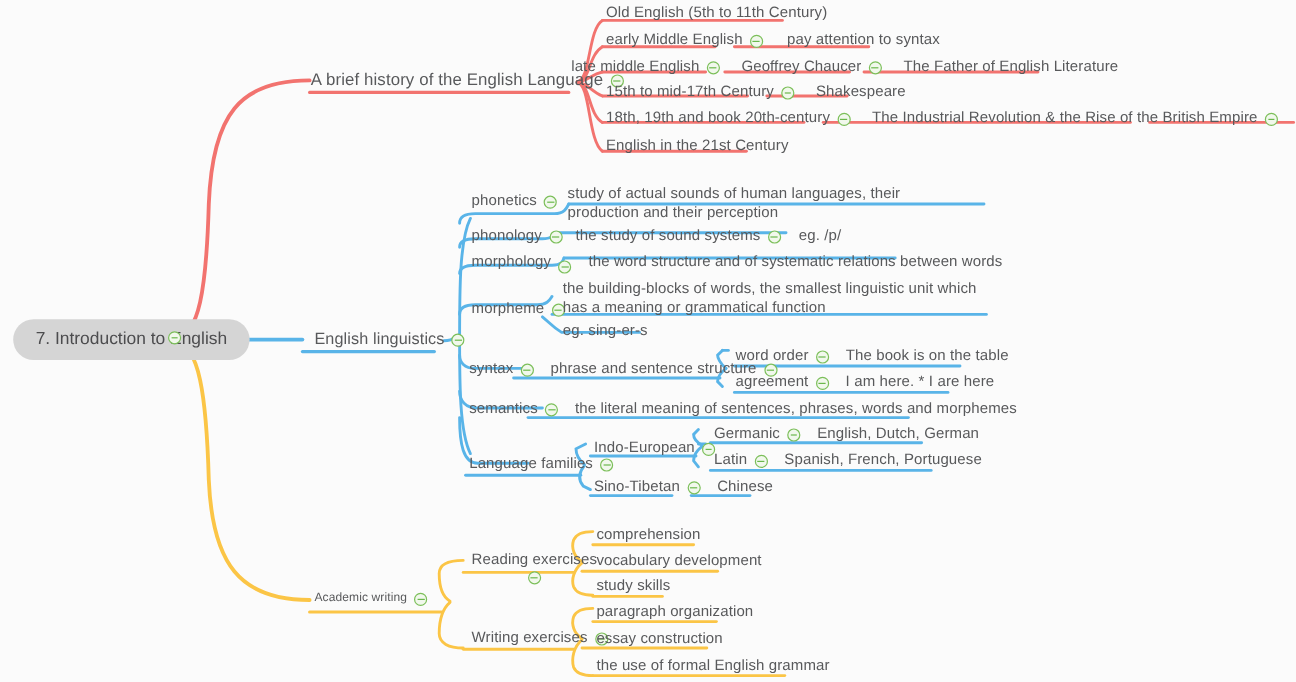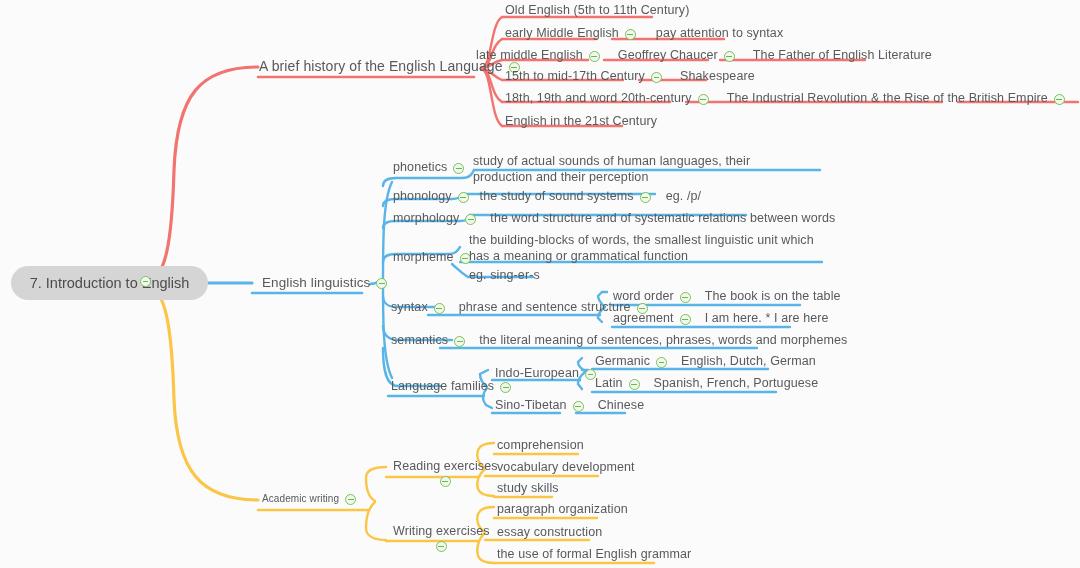--- a/index.html
+++ b/index.html
@@ -203,21 +203,21 @@
   </div>
 
   <div class="node" style="left:504px; top:69px;">
     <span class="txt">15th to mid-17th Century</span>
     <span class="tog"></span>
     <span class="gap" style="width:12px;"></span>
     <span class="txt">Shakespeare</span>
   </div>
 
   <div class="node" style="left:504px; top:91px;">
-    <span class="txt">18th, 19th and word 20th-century</span>
+    <span class="txt">18th, 19th and book 20th-century</span>
     <span class="tog"></span>
     <span class="gap" style="width:12px;"></span>
     <span class="txt">The Industrial Revolution &amp; the Rise of the British Empire</span>
     <span class="tog"></span>
     <span class="gap" style="width:12px;"></span>
 
   </div>
 
   <div class="node" style="left:504px; top:114px;">
     <span class="txt">English in the 21st Century</span>
@@ -239,21 +239,21 @@
   <div class="node" style="left:392px; top:189px;">
     <span class="txt">phonology</span>
     <span class="tog"></span>
     <span class="gap" style="width:5px;"></span>
     <span class="txt">the study of sound systems</span>
     <span class="tog"></span>
     <span class="gap" style="width:9px;"></span>
     <span class="txt">eg. /p/</span>
   </div>
 
-  <div class="node" style="left:392px; top:211px;">
+  <div class="node" style="left:392px; top:211px;align-items:flex-end;">
     <span class="txt">morphology</span>
     <span class="tog"></span>
     <span class="gap" style="width:8px;"></span>
     <span class="txt">the word structure and of systematic relations between words</span>
   </div>
 
   <div class="node" style="left:392px; top:250px;">
     <span class="txt">morpheme</span>
     <span class="tog"></span>
   </div>
@@ -331,21 +331,21 @@
   <div class="node" style="left:496px; top:438px;">
     <span class="txt">comprehension</span>
   </div>
   <div class="node" style="left:496px; top:460px;">
     <span class="txt">vocabulary development</span>
   </div>
   <div class="node" style="left:496px; top:481px;">
     <span class="txt">study skills</span>
   </div>
 
-  <div class="node" style="left:392px; top:524px;flex-direction:column;">
+  <div class="node" style="left:392px; top:524px;">
     <span class="txt">Writing exercises</span>
     <span class="tog"></span>
   </div>
   <div class="node" style="left:496px; top:502px;">
     <span class="txt">paragraph organization</span>
   </div>
   <div class="node" style="left:496px; top:525px;">
     <span class="txt">essay construction</span>
   </div>
   <div class="node" style="left:496px; top:547px;">

